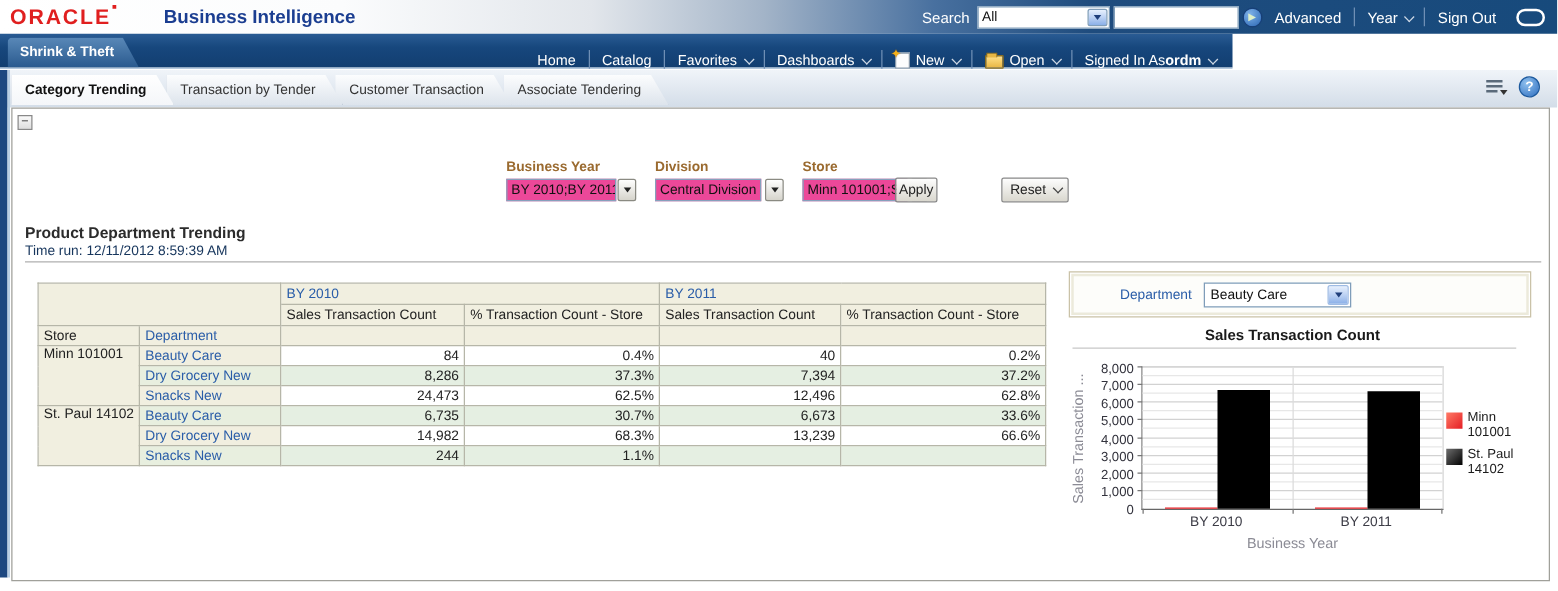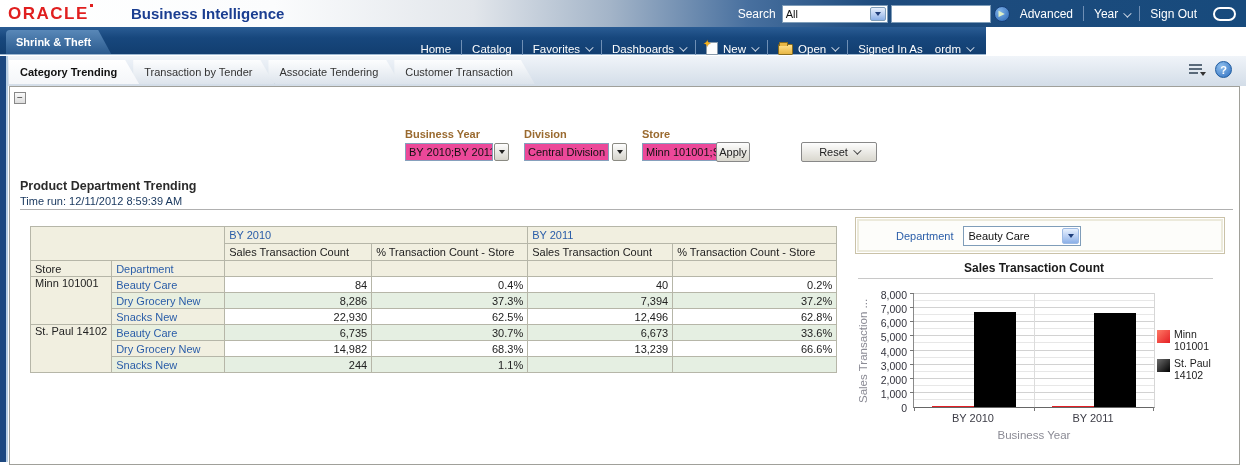--- a/index.html
+++ b/index.html
@@ -39,21 +39,21 @@
     color:#fff; font-weight:bold; background:linear-gradient(180deg,#5988b8,#2a5a8e);
     clip-path:polygon(0 0,calc(100% - 13px) 0,100% 100%,0 100%); border-top-left-radius:4px; }
   .navlinks { position:absolute; right:4px; top:0; height:28px; display:flex; align-items:flex-end; color:#fff; }
   .navlinks .toplink { font-size:11.5px; display:flex; align-items:center; }
   .icon-new { width:12px; height:13px; background:#fdfdfd; border:1px solid #8899aa; position:relative; margin-right:5px; }
   .icon-new .star { position:absolute; left:-4px; top:-5px; color:#f3b11c; font-size:10px; text-shadow:0 0 1px #a05c00; }
   .icon-folder { width:15px; height:11px; background:linear-gradient(180deg,#ffe08a,#e8b745); border:1px solid #8a6d1f;
     border-radius:1px; position:relative; margin-right:5px; margin-top:2px; }
   .icon-folder:before { content:""; position:absolute; left:0; top:-3px; width:7px; height:3px;
     background:#e8b745; border:1px solid #8a6d1f; border-bottom:none; border-radius:1px 1px 0 0; }
-  .signed-user { font-weight:normal; margin-left:12px; }
+  .signed-user { font-weight:bold; margin-left:0; }
 
   
   .tabstrip { position:absolute; left:0; top:56px; width:1246px; height:30px;
     background:linear-gradient(180deg,#f0f4f9,#d3dde8); }
   .ptabs { position:absolute; left:9px; bottom:2px; display:flex; }
   .ptab { position:relative; height:24px; padding:0 22px 0 11px; display:flex; align-items:center; color:#333;
     background:linear-gradient(180deg,#fcfdfe,#dde4ec);
     clip-path:polygon(0 0,calc(100% - 14px) 0,100% 100%,0 100%);
     filter:drop-shadow(1px 0 0 #9aa9bc) drop-shadow(0 -1px 0 #9aa9bc);
     margin-right:-6px; cursor:pointer; white-space:nowrap; }
@@ -200,22 +200,22 @@
           <b class="signed-user">ordm</b>
           <span class="chev"></span>
         </span>
     </div>
   </div>
 
   <div class="tabstrip">
     <div class="ptabs">
       <div class="ptab active" style="z-index:8">Category Trending</div>
       <div class="ptab" style="z-index:6">Transaction by Tender</div>
+      <div class="ptab" style="z-index:4">Customer Transaction</div>
       <div class="ptab" style="z-index:2">Associate Tendering</div>
-      <div class="ptab" style="z-index:4">Customer Transaction</div>
     </div>
     <div class="strip-icons">
       <span class="opt-icon">
           <i></i>
           <i></i>
           <i></i>
           <span class="tri-down"></span>
         </span>
       <span class="help-icon">?</span>
     </div>
@@ -238,21 +238,21 @@
       <span class="tri-down"></span>
     </div>
 
   <div class="prompt-label" style="left:642px; top:128px;">Store</div>
   <div class="combo-field" style="left:642px; top:143px; width:84px;">Minn 101001;St.</div>
   <div class="combo-btn" style="left:728px; top:143px;">
       <span class="tri-down"></span>
     </div>
 
   <div class="gray-btn" style="left:716px; top:142px; width:34px;">Apply</div>
-  <div class="gray-btn" style="left:801px; top:142px; width:76px;">
+  <div class="gray-btn" style="left:801px; top:142px; width:54px;">
       <span>Reset</span>
       <span class="chev dark"></span>
     </div>
 
   <div class="rpt-title">Product Department Trending</div>
   <div class="time-run">Time run: 12/11/2012 8:59:39 AM</div>
   <div class="sep-line"></div>
 
   <table class="rpt">
     <colgroup>
@@ -293,21 +293,21 @@
       </tr>
       <tr class="r-even">
         <td class="dept">Dry Grocery New</td>
         <td class="num">8,286</td>
         <td class="num">37.3%</td>
         <td class="num">7,394</td>
         <td class="num">37.2%</td>
       </tr>
       <tr class="r-odd">
         <td class="dept">Snacks New</td>
-        <td class="num">22,930</td>
+        <td class="num">24,473</td>
         <td class="num">62.5%</td>
         <td class="num">12,496</td>
         <td class="num">62.8%</td>
       </tr>
       <tr class="r-even">
         <td class="store-cell" rowspan="3">St. Paul 14102</td>
         <td class="dept">Beauty Care</td>
         <td class="num">6,735</td>
         <td class="num">30.7%</td>
         <td class="num">6,673</td>

